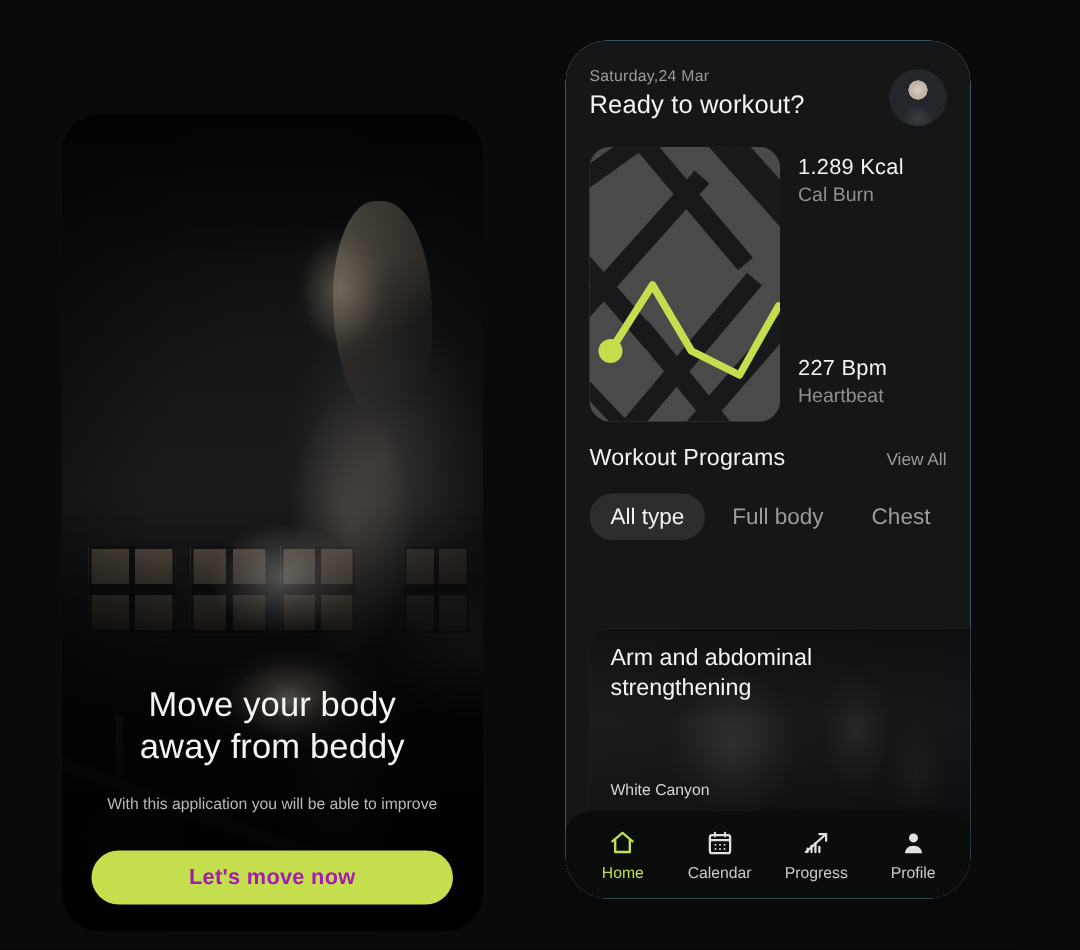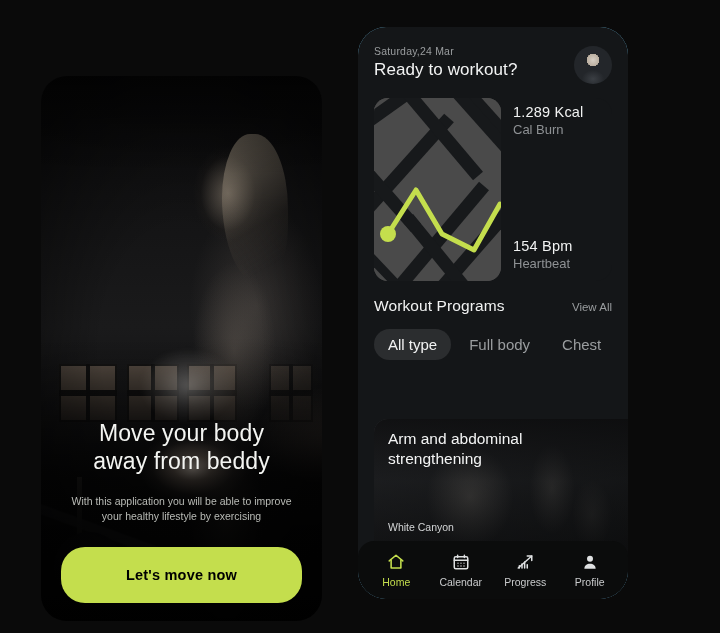--- a/index.html
+++ b/index.html
@@ -83,31 +83,31 @@
   .left-content { position:absolute; left:0; right:0; bottom:0; padding: 0 20px 18px; }
   .headline {
     color: #f4f5f2; font-size: 23px; line-height: 1.22; font-weight: 400;
     text-align: center; letter-spacing: .1px; margin-bottom: 18px;
   }
   .subtext {
     color: #b9bbb6; font-size: 10.5px; line-height: 1.5; text-align: center;
     margin-bottom: 22px; padding: 0 6px;
   }
   .cta {
-    display:block; width: 100%; height: 56px; border: none; cursor: pointer;
-    background: #c4de4d; color: #000000; border-radius: 24px;
+    display:block; width: 100%; height: 36px; border: none; cursor: pointer;
+    background: #c4de4d; color: #a21caf; border-radius: 24px;
     font-family: "Liberation Sans", sans-serif; font-size: 14.5px; font-weight: 700;
     letter-spacing: .2px;
   }
   .signin-row { text-align:center; margin-top: 16px; font-size: 10.5px; color: #cfd1cc; }
   .signin-link { color:#c4de4d; cursor:pointer; }
 
   
   .phone-right {
-    position: absolute; left: 358px; top: 27px;
+    position: absolute; left: 377px; top: 27px;
     width: 270px; height: 572px;
     border-radius: 28px;
     background: #7dd3fc;
     overflow: hidden;
   }
   .screen { position:absolute; inset:0; background:#141618; padding: 18px 16px 0; }
 
   .date { color:#9a9d9f; font-size: 10.5px; letter-spacing:.2px; }
   .greet-row { display:flex; align-items:flex-start; justify-content:space-between; margin-top: 3px; }
   .greeting { color:#f2f3f3; font-size: 17px; font-weight: 400; letter-spacing:.1px; }
@@ -206,21 +206,20 @@
     </div>
     <div class="vignette-left"></div>
 
     <div class="left-content">
       <div class="headline">
         <div>Move your body</div>
         <div>away from beddy</div>
       </div>
       <div class="subtext">
         <div>With this application you will be able to improve</div>
-        <div>your healthy lifestyle by exercising</div>
       </div>
       <button class="cta">Let's move now</button>
     </div>
   </div>
 
   <div class="phone-right">
     <div class="screen">
 
       <div class="date">Saturday,24 Mar</div>
       <div class="greet-row">
@@ -249,21 +248,21 @@
             <polyline points="14,136 42,92 68,136 100,152 126,106" fill="none" stroke="#c4de4d" stroke-width="5" stroke-linejoin="round" stroke-linecap="round"></polyline>
             <circle cx="14" cy="136" r="8" fill="#c4de4d"></circle>
           </svg>
         </div>
         <div class="stats-col">
           <div>
             <div class="stat-val">1.289 Kcal</div>
             <div class="stat-lbl">Cal Burn</div>
           </div>
           <div>
-            <div class="stat-val">154 Bpm</div>
+            <div class="stat-val">227 Bpm</div>
             <div class="stat-lbl">Heartbeat</div>
           </div>
         </div>
       </div>
 
       <div class="sec-row">
         <div class="sec-title">Workout Programs</div>
         <div class="view-all">View All</div>
       </div>
 

